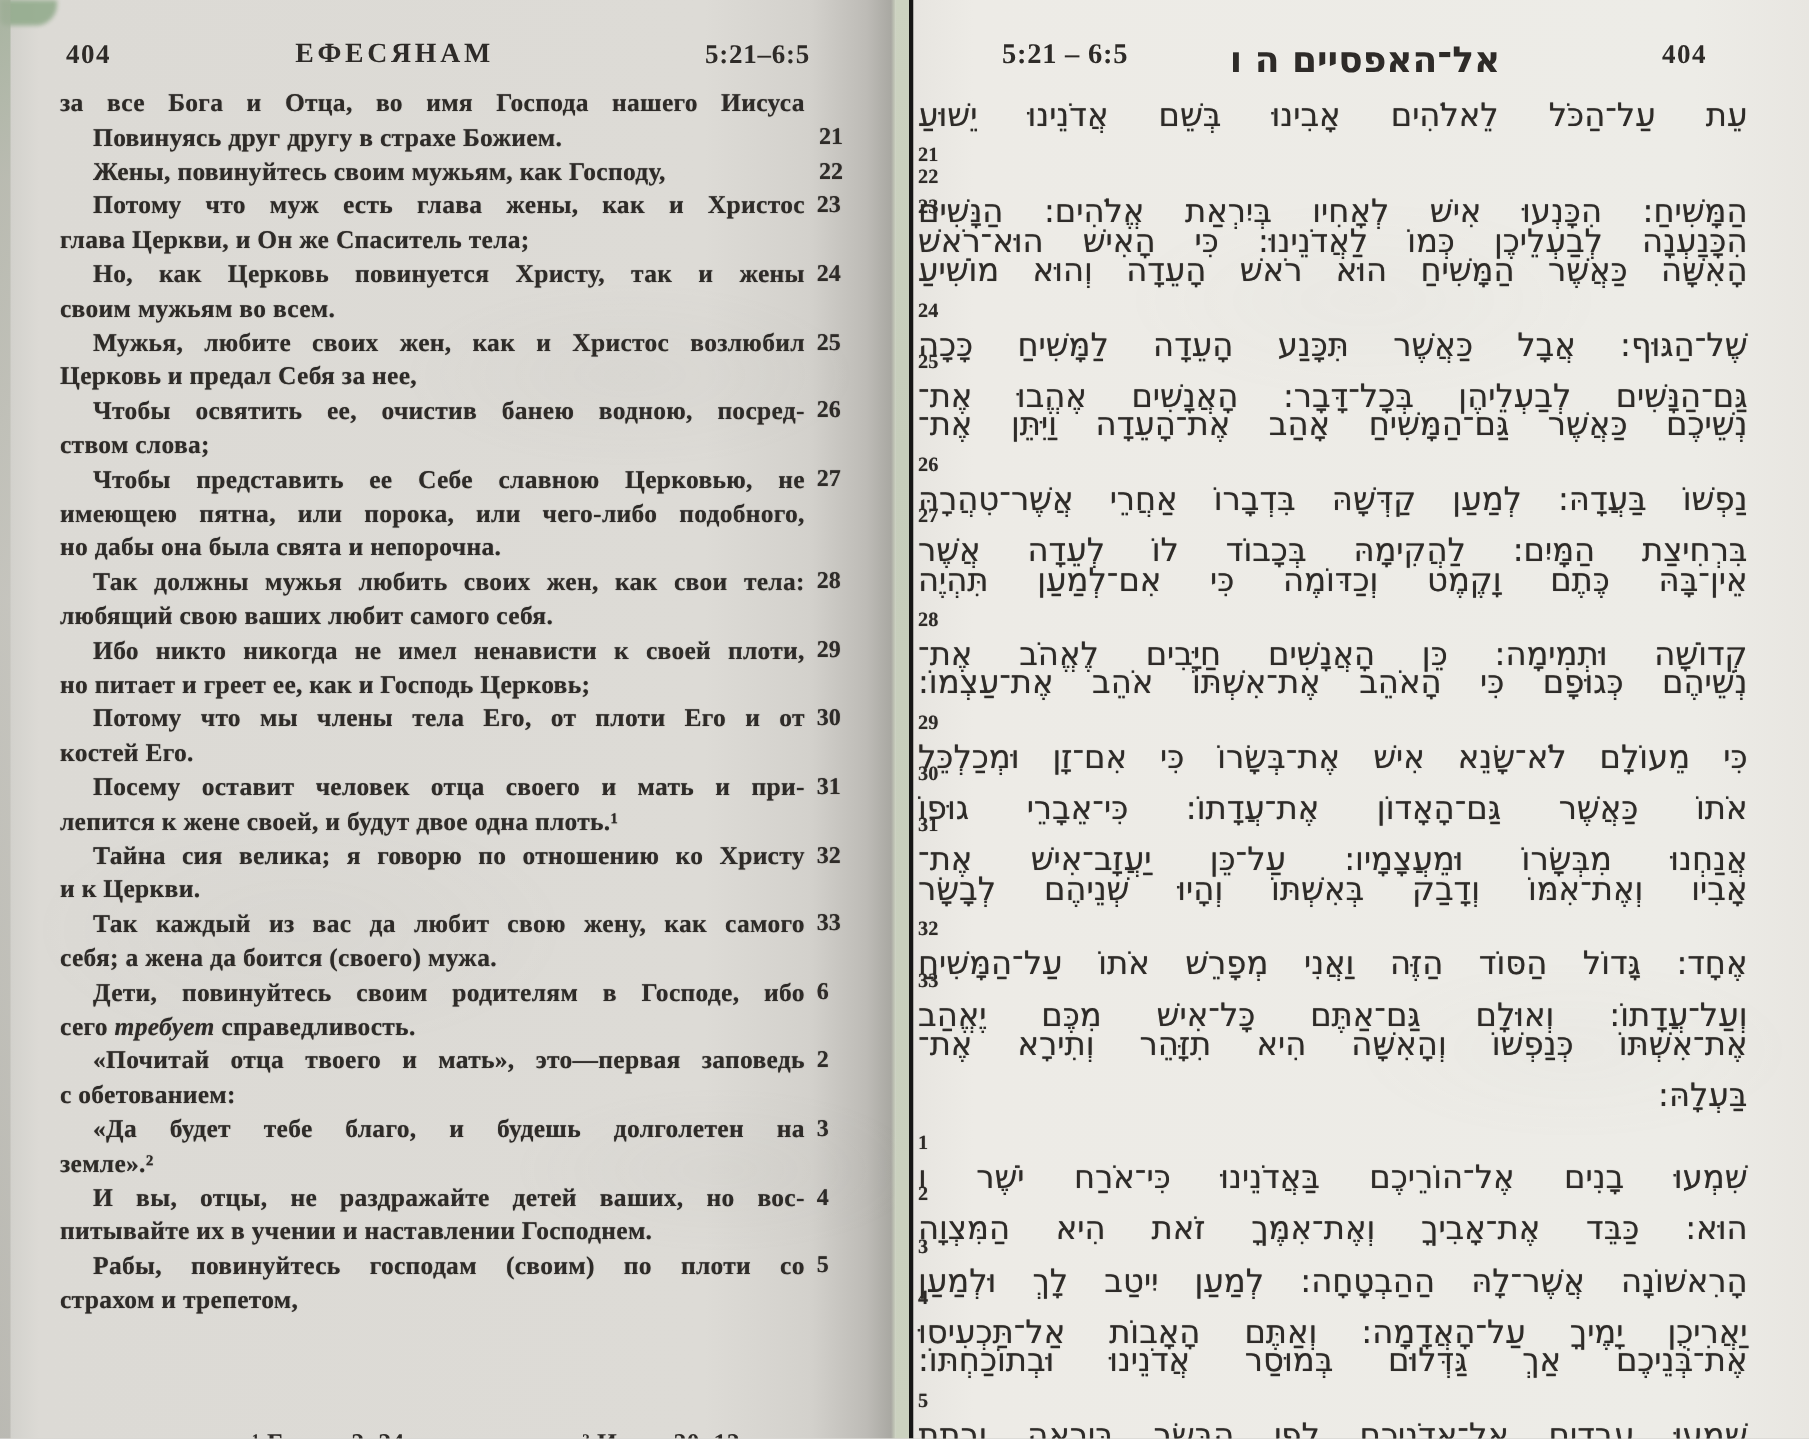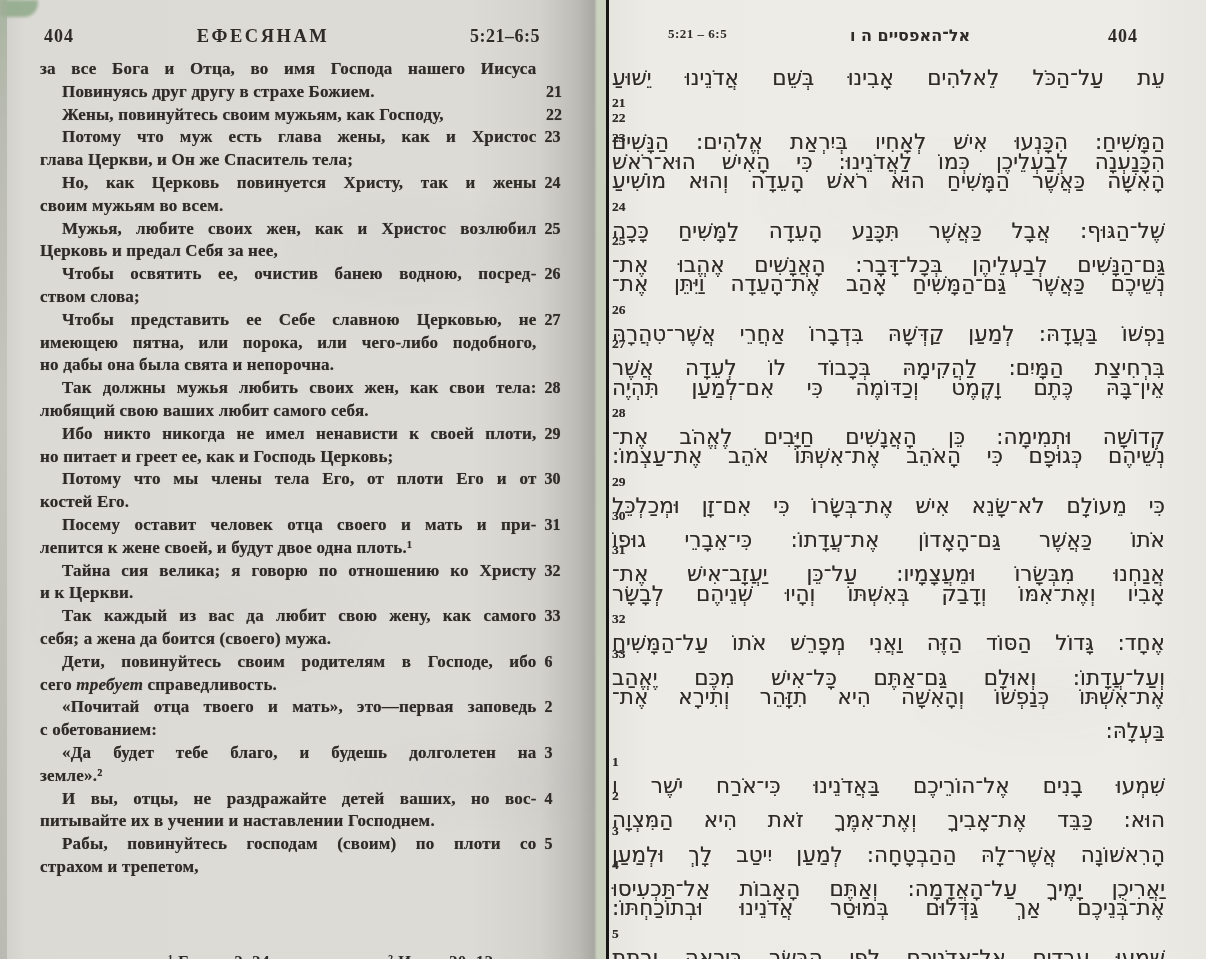--- a/index.html
+++ b/index.html
@@ -38,22 +38,22 @@
       radial-gradient(220px 90px at 440px 700px,rgba(160,160,152,.10),transparent 70%);
   }
   
   .ru-header,.he-header{position:absolute;top:26px;height:22px;font-weight:700;font-size:18px;}
   .ru-header{left:40px;width:540px;}
   .he-header{left:612px;width:552px;}
   .hd{position:absolute;top:0;white-space:nowrap;}
   .ru-hd-page{left:4px;letter-spacing:1px;}
   .ru-hd-title{left:223px;transform:translateX(-50%);letter-spacing:2.5px;font-size:18.5px;}
   .ru-hd-ref{right:40px;letter-spacing:.5px;}
-  .he-hd-ref{left:56px;font-size:13px;letter-spacing:.5px;}
-  .he-hd-title{left:298px;transform:translateX(-50%);font-size:16px;direction:rtl;font-family:"DejaVu Sans","DejaVu Serif",sans-serif;font-weight:700;}
+  .he-hd-ref{left:56px;font-size:19px;letter-spacing:.5px;}
+  .he-hd-title{left:298px;transform:translateX(-50%);font-size:24px;direction:rtl;font-family:"DejaVu Sans","DejaVu Serif",sans-serif;font-weight:700;}
   .he-hd-page{right:26px;letter-spacing:1px;}
   
   .ru-body{position:absolute;left:40px;top:58px;width:540px;}
   .ru-row{display:flex;height:22.8px;line-height:22.8px;}
   .ru-txt{
     width:504px;font-size:17px;font-weight:700;letter-spacing:.2px;
     white-space:nowrap;overflow:visible;
     text-shadow:0 0 .7px rgba(46,43,40,.6);
   }
   .ru-txt.j{white-space:normal;text-align:justify;text-align-last:justify;}

